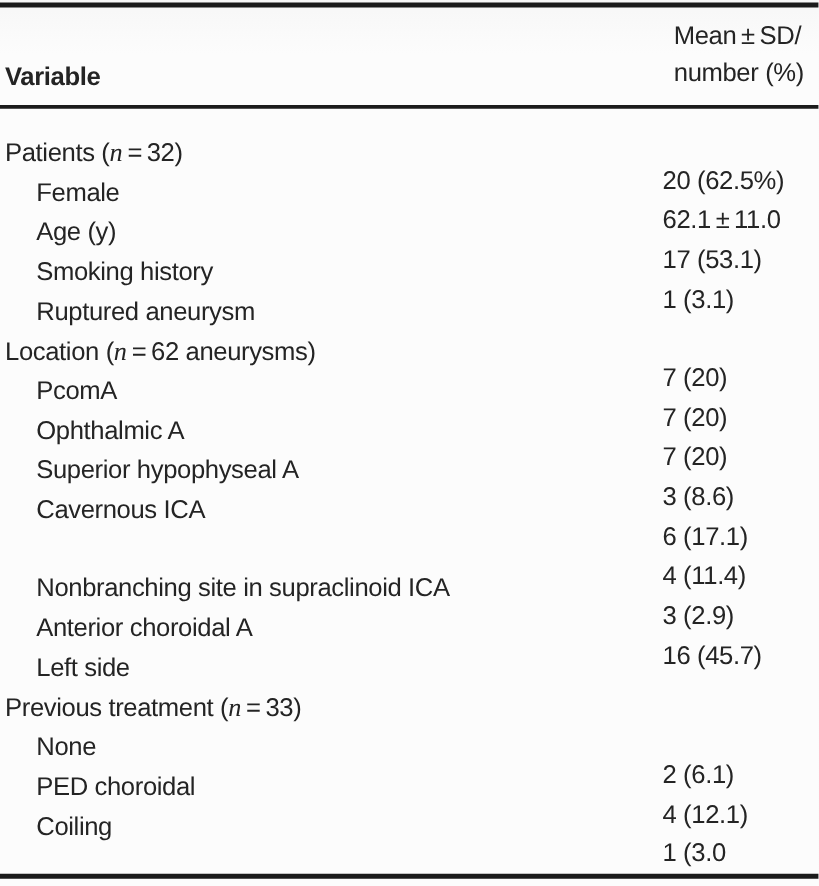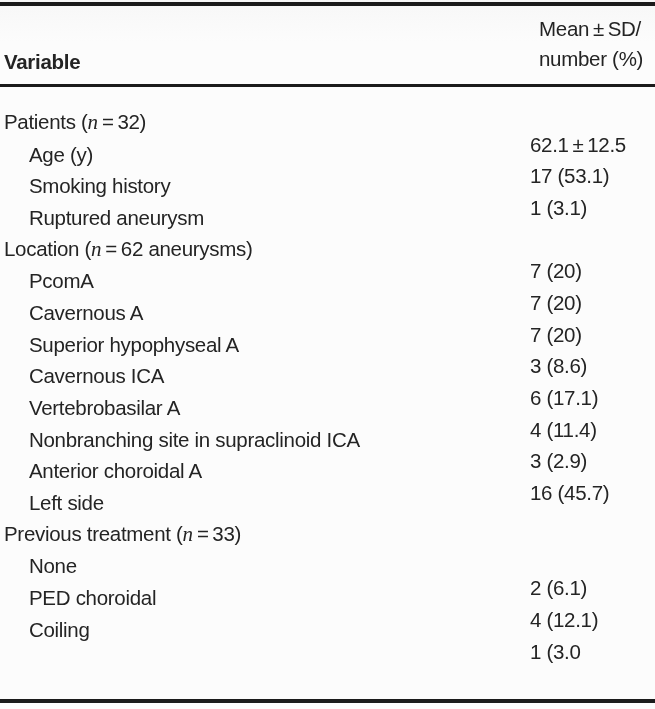--- a/index.html
+++ b/index.html
@@ -86,24 +86,28 @@
   </div>
 
   <div class="rule rule-mid"></div>
 
   <div class="tbody">
   <div class="row">
     <span class="label"><span>Patients (</span><span class="it">n</span><span> = 32)</span></span>
     <span class="value"></span>
   </div>
 
+  <div class="row indent">
+    <span class="label"><span>Female</span></span>
+    <span class="value">20 (62.5%)</span>
+  </div>
 
   <div class="row indent">
     <span class="label"><span>Age (y)</span></span>
-    <span class="value">62.1 ± 12.5</span>
+    <span class="value">62.1 ± 11.0</span>
   </div>
 
   <div class="row indent">
     <span class="label"><span>Smoking history</span></span>
     <span class="value">17 (53.1)</span>
   </div>
 
   <div class="row indent">
     <span class="label"><span>Ruptured aneurysm</span></span>
     <span class="value">1 (3.1)</span>
@@ -113,36 +117,35 @@
     <span class="label"><span>Location (</span><span class="it">n</span><span> = 62 aneurysms)</span></span>
     <span class="value"></span>
   </div>
 
   <div class="row indent">
     <span class="label"><span>PcomA</span></span>
     <span class="value">7 (20)</span>
   </div>
 
   <div class="row indent">
-    <span class="label"><span>Cavernous A</span></span>
+    <span class="label"><span>Ophthalmic A</span></span>
     <span class="value">7 (20)</span>
   </div>
 
   <div class="row indent">
     <span class="label"><span>Superior hypophyseal A</span></span>
     <span class="value">7 (20)</span>
   </div>
 
   <div class="row indent">
     <span class="label"><span>Cavernous ICA</span></span>
     <span class="value">3 (8.6)</span>
   </div>
 
   <div class="row indent">
-    <span class="label"><span>Vertebrobasilar A</span></span>
     <span class="value">6 (17.1)</span>
   </div>
 
   <div class="row indent">
     <span class="label"><span>Nonbranching site in supraclinoid ICA</span></span>
     <span class="value">4 (11.4)</span>
   </div>
 
   <div class="row indent">
     <span class="label"><span>Anterior choroidal A</span></span>

